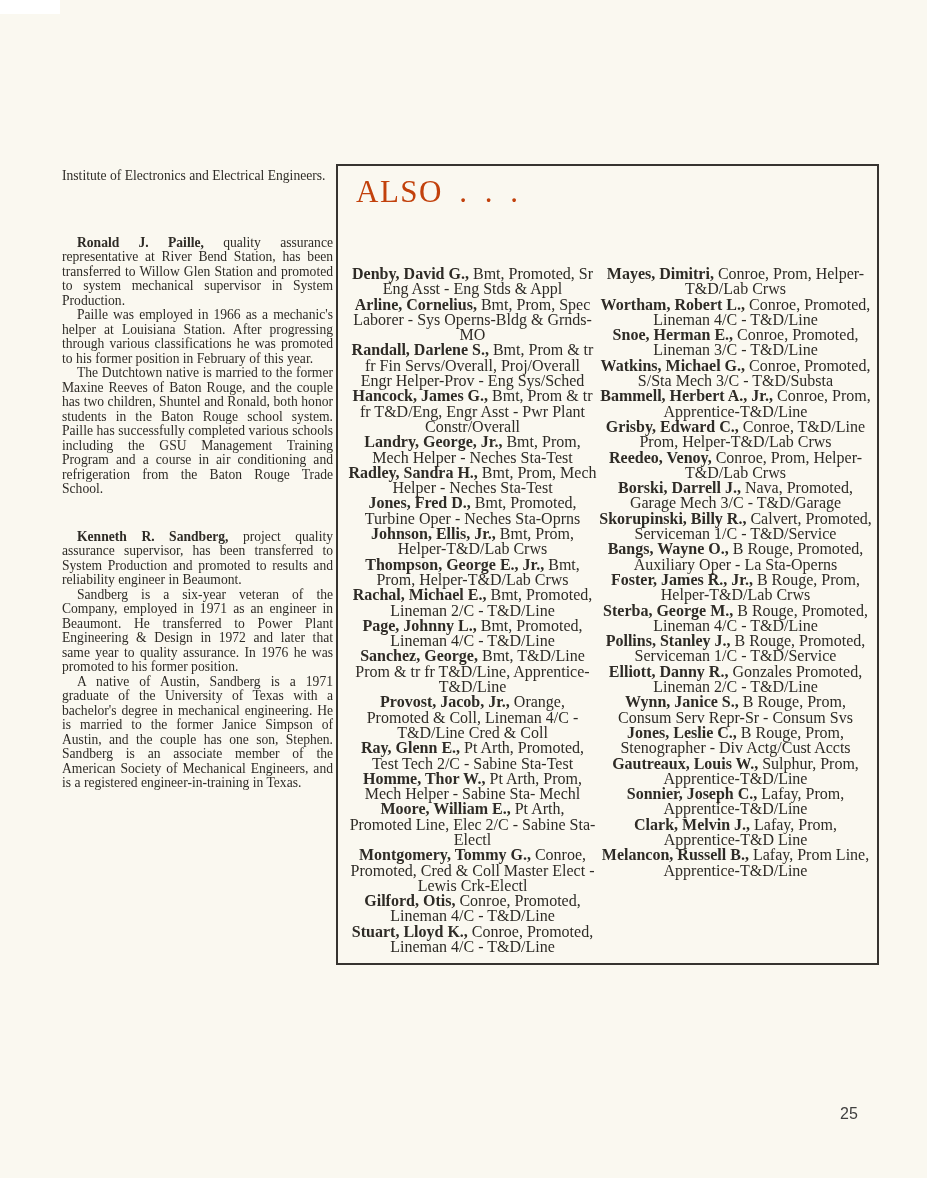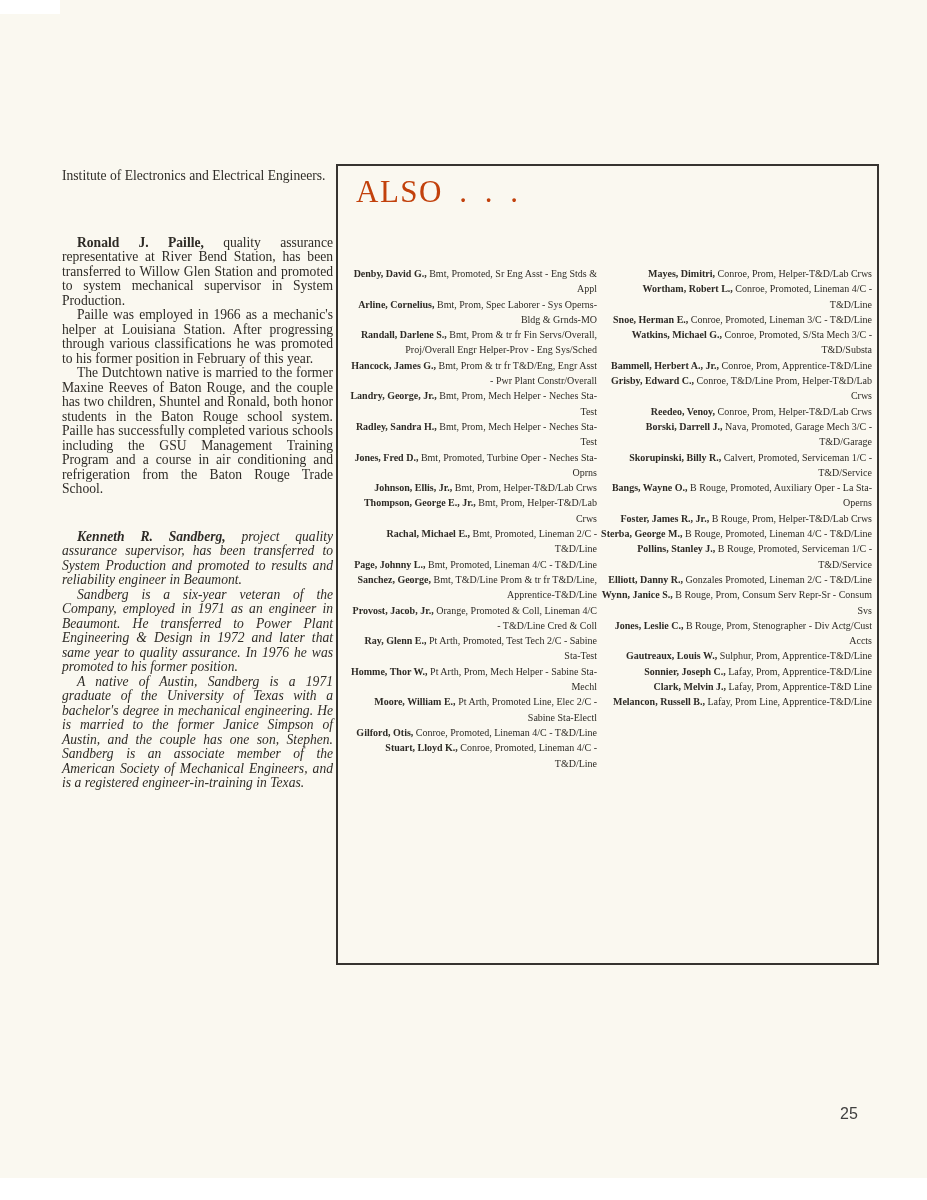--- a/index.html
+++ b/index.html
@@ -22,37 +22,37 @@
 
   
   .left-col {
     position: absolute; left: 62px; top: 169px; width: 271px;
     font-size: 13.6px; line-height: 14.5px;
     text-align: justify;
   }
   .left-col .intro { margin-bottom: 52px; text-align: left; }
   .article .para { text-indent: 15px; }
   .article .para b { font-weight: bold; }
-  .article + .article { margin-top: 33px; font-style: italic; }
+  .article + .article { margin-top: 33px; }
 
   
   .also-box {
     position: absolute; left: 336px; top: 164px; width: 543px; height: 801px;
     border: 2px solid #363430;
     background: transparent;
   }
   .also-title {
     position: absolute; left: 18px; top: 8px;
     font-size: 31px; font-weight: normal; color: #c2410c;
     letter-spacing: 1.5px; word-spacing: 7px;
   }
   .listing-col {
     position: absolute; top: 100px;
-    font-size: 10px; line-height: 15.3px;
-    text-align: right;
+    font-size: 16px; line-height: 15.3px;
+    text-align: center;
   }
   .listing-col.col-1 { left: 10px;  width: 249px; }
   .listing-col.col-2 { left: 261px; width: 273px; }
   .entry b { font-weight: bold; }
 
   
   .page-number {
     position: absolute; left: 840px; top: 1105px;
     font-family: "Liberation Sans", sans-serif;
     font-size: 16px; color: #404040;
@@ -115,20 +115,21 @@
       <p class="entry"><b>Sanchez, George,</b> <span>Bmt, T&amp;D/Line Prom &amp; tr fr T&amp;D/Line, Apprentice-T&amp;D/Line</span></p>
 
       <p class="entry"><b>Provost, Jacob, Jr.,</b> <span>Orange, Promoted &amp; Coll, Lineman 4/C - T&amp;D/Line Cred &amp; Coll</span></p>
 
       <p class="entry"><b>Ray, Glenn E.,</b> <span>Pt Arth, Promoted, Test Tech 2/C - Sabine Sta-Test</span></p>
 
       <p class="entry"><b>Homme, Thor W.,</b> <span>Pt Arth, Prom, Mech Helper - Sabine Sta- Mechl</span></p>
 
       <p class="entry"><b>Moore, William E.,</b> <span>Pt Arth, Promoted Line, Elec 2/C - Sabine Sta-Electl</span></p>
 
+      <p class="entry"><b>Montgomery, Tommy G.,</b> <span>Conroe, Promoted, Cred &amp; Coll Master Elect - Lewis Crk-Electl</span></p>
 
       <p class="entry"><b>Gilford, Otis,</b> <span>Conroe, Promoted, Lineman 4/C - T&amp;D/Line</span></p>
 
       <p class="entry"><b>Stuart, Lloyd K.,</b> <span>Conroe, Promoted, Lineman 4/C - T&amp;D/Line</span></p>
     </div>
 
   <div class="listing-col col-2">
 
       <p class="entry"><b>Mayes, Dimitri,</b> <span>Conroe, Prom, Helper-T&amp;D/Lab Crws</span></p>
 

